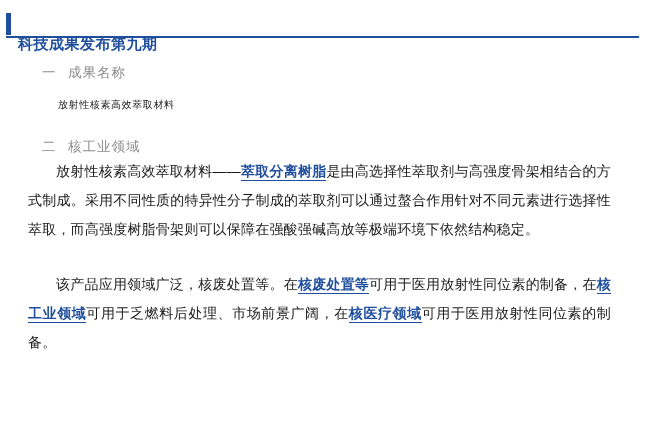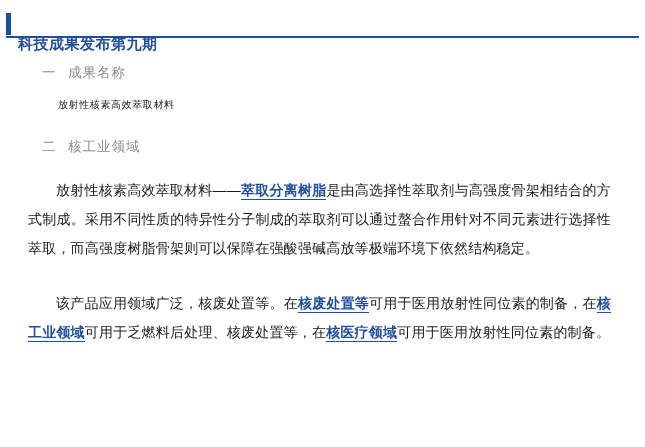--- a/index.html
+++ b/index.html
@@ -73,21 +73,21 @@
     letter-spacing: 1px;
   }
   .result-name {
     margin-top: 16px;
     padding-left: 30px;
     font-size: 10px;
     color: #1a1a1a;
     letter-spacing: 0.6px;
   }
   .para {
-    margin-top: 20px;
+    margin-top: 1px;
     font-size: 14px;
     line-height: 29px;
     text-align: justify;
     text-justify: inter-ideograph;
     text-indent: 2em;
     letter-spacing: 0.2px;
     color: #1a1a1a;
   }
   .para.second {
     margin-top: 26px;
@@ -119,16 +119,16 @@
 
     <div class="result-name">放射性核素高效萃取材料</div>
 
     <div class="section-head">
       <span class="section-num">二</span>
       <span class="section-label">核工业领域</span>
     </div>
 
     <p class="para"><span>放射性核素高效萃取材料——</span><span class="kw">萃取分离树脂</span><span>是由高选择性萃取剂与高强度骨架相结合的方式制成。采用不同性质的特异性分子制成的萃取剂可以通过螯合作用针对不同元素进行选择性萃取，而高强度树脂骨架则可以保障在强酸强碱高放等极端环境下依然结构稳定。</span></p>
 
-    <p class="para second"><span>该产品应用领域广泛，核废处置等。在</span><span class="kw">核废处置等</span><span>可用于医用放射性同位素的制备，在</span><span class="kw">核工业领域</span><span>可用于乏燃料后处理、核废处置等，在</span><span class="kw">核医疗领域</span><span>可用于医用放射性同位素的制备。</span></p>
+    <p class="para second"><span>该产品应用领域广泛，核废处置等。在</span><span class="kw">核废处置等</span><span>可用于医用放射性同位素的制备，在</span><span class="kw">核工业领域</span><span>可用于乏燃料后处理、市场前景广阔，在</span><span class="kw">核医疗领域</span><span>可用于医用放射性同位素的制备。</span></p>
 
   </div>
 </div>
 
 </body></html>

